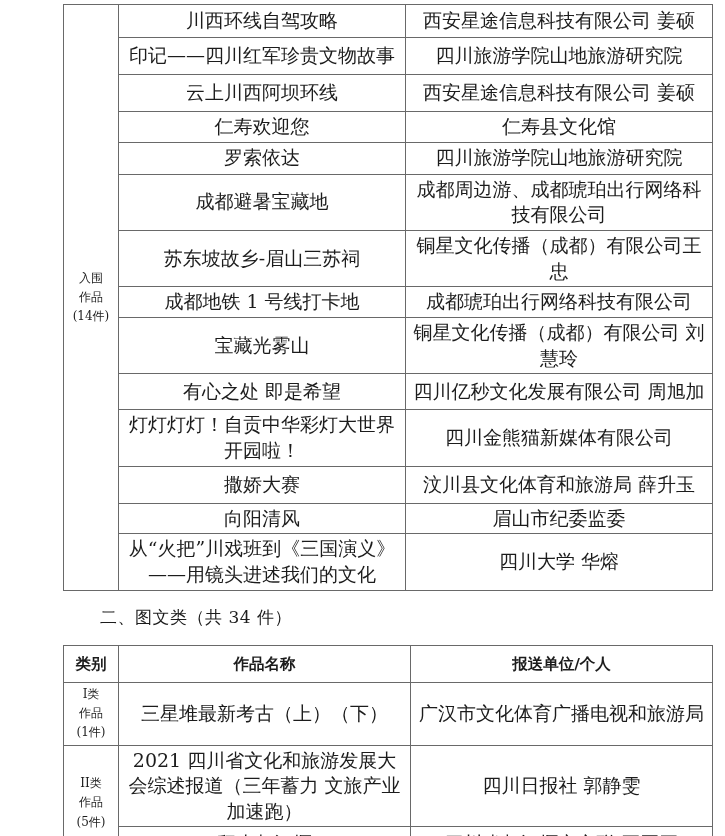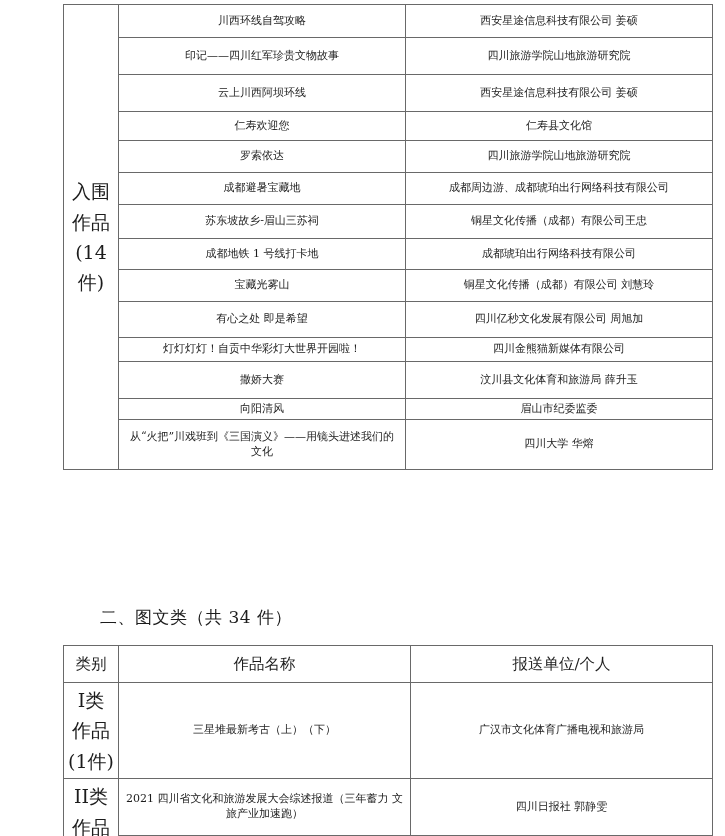--- a/index.html
+++ b/index.html
@@ -17,33 +17,33 @@
     color: #1c1c1c;
   }
   table {
     border-collapse: collapse;
     table-layout: fixed;
   }
   td, th {
     border: 1px solid #696969;
     text-align: center;
     vertical-align: middle;
-    font-size: 11px;
+    font-size: 19px;
     line-height: 1.35;
     padding: 2px 6px;
     overflow: hidden;
     word-break: break-all;
   }
   th {
-    font-weight: normal;
+    font-weight: bold;
     font-size: 15.5px;
   }
   .label-cell {
     white-space: pre-line;
-    font-size: 19px;
+    font-size: 12px;
     line-height: 1.6;
     padding: 2px 2px;
   }
   #table1 {
     position: absolute;
     left: 63px;
     top: 4px;
     width: 649px;
   }
   #section2-heading {

